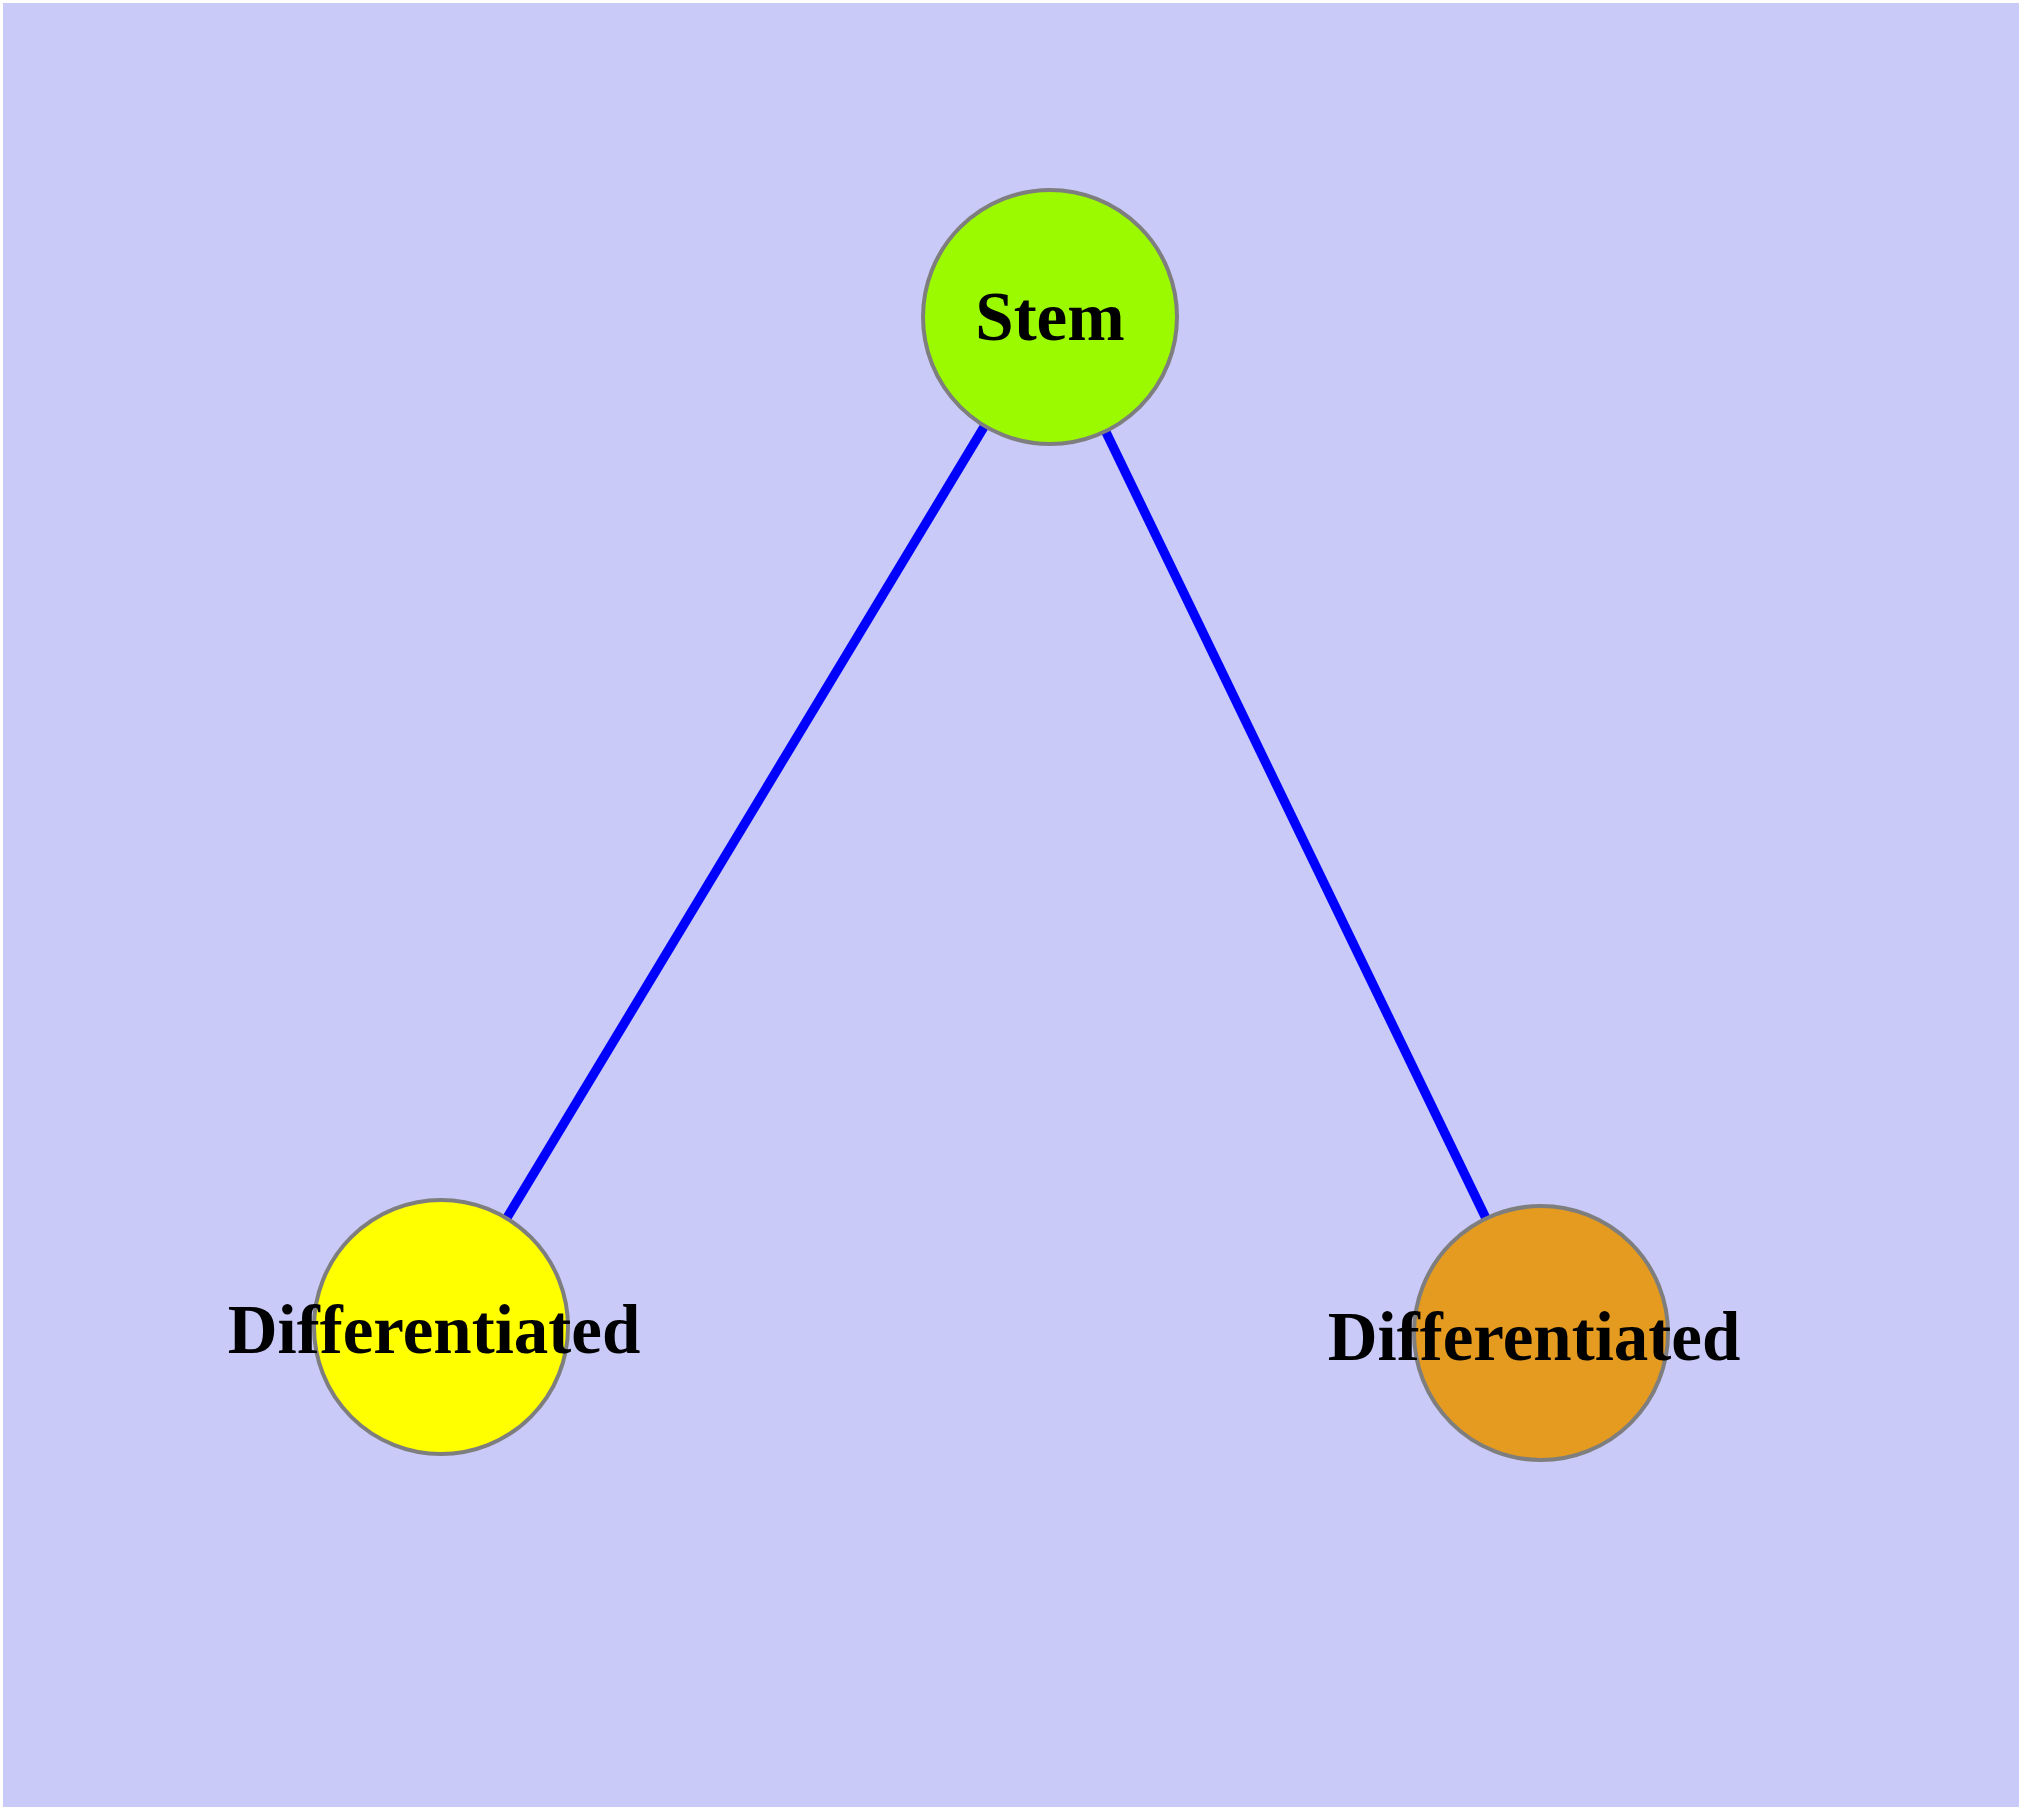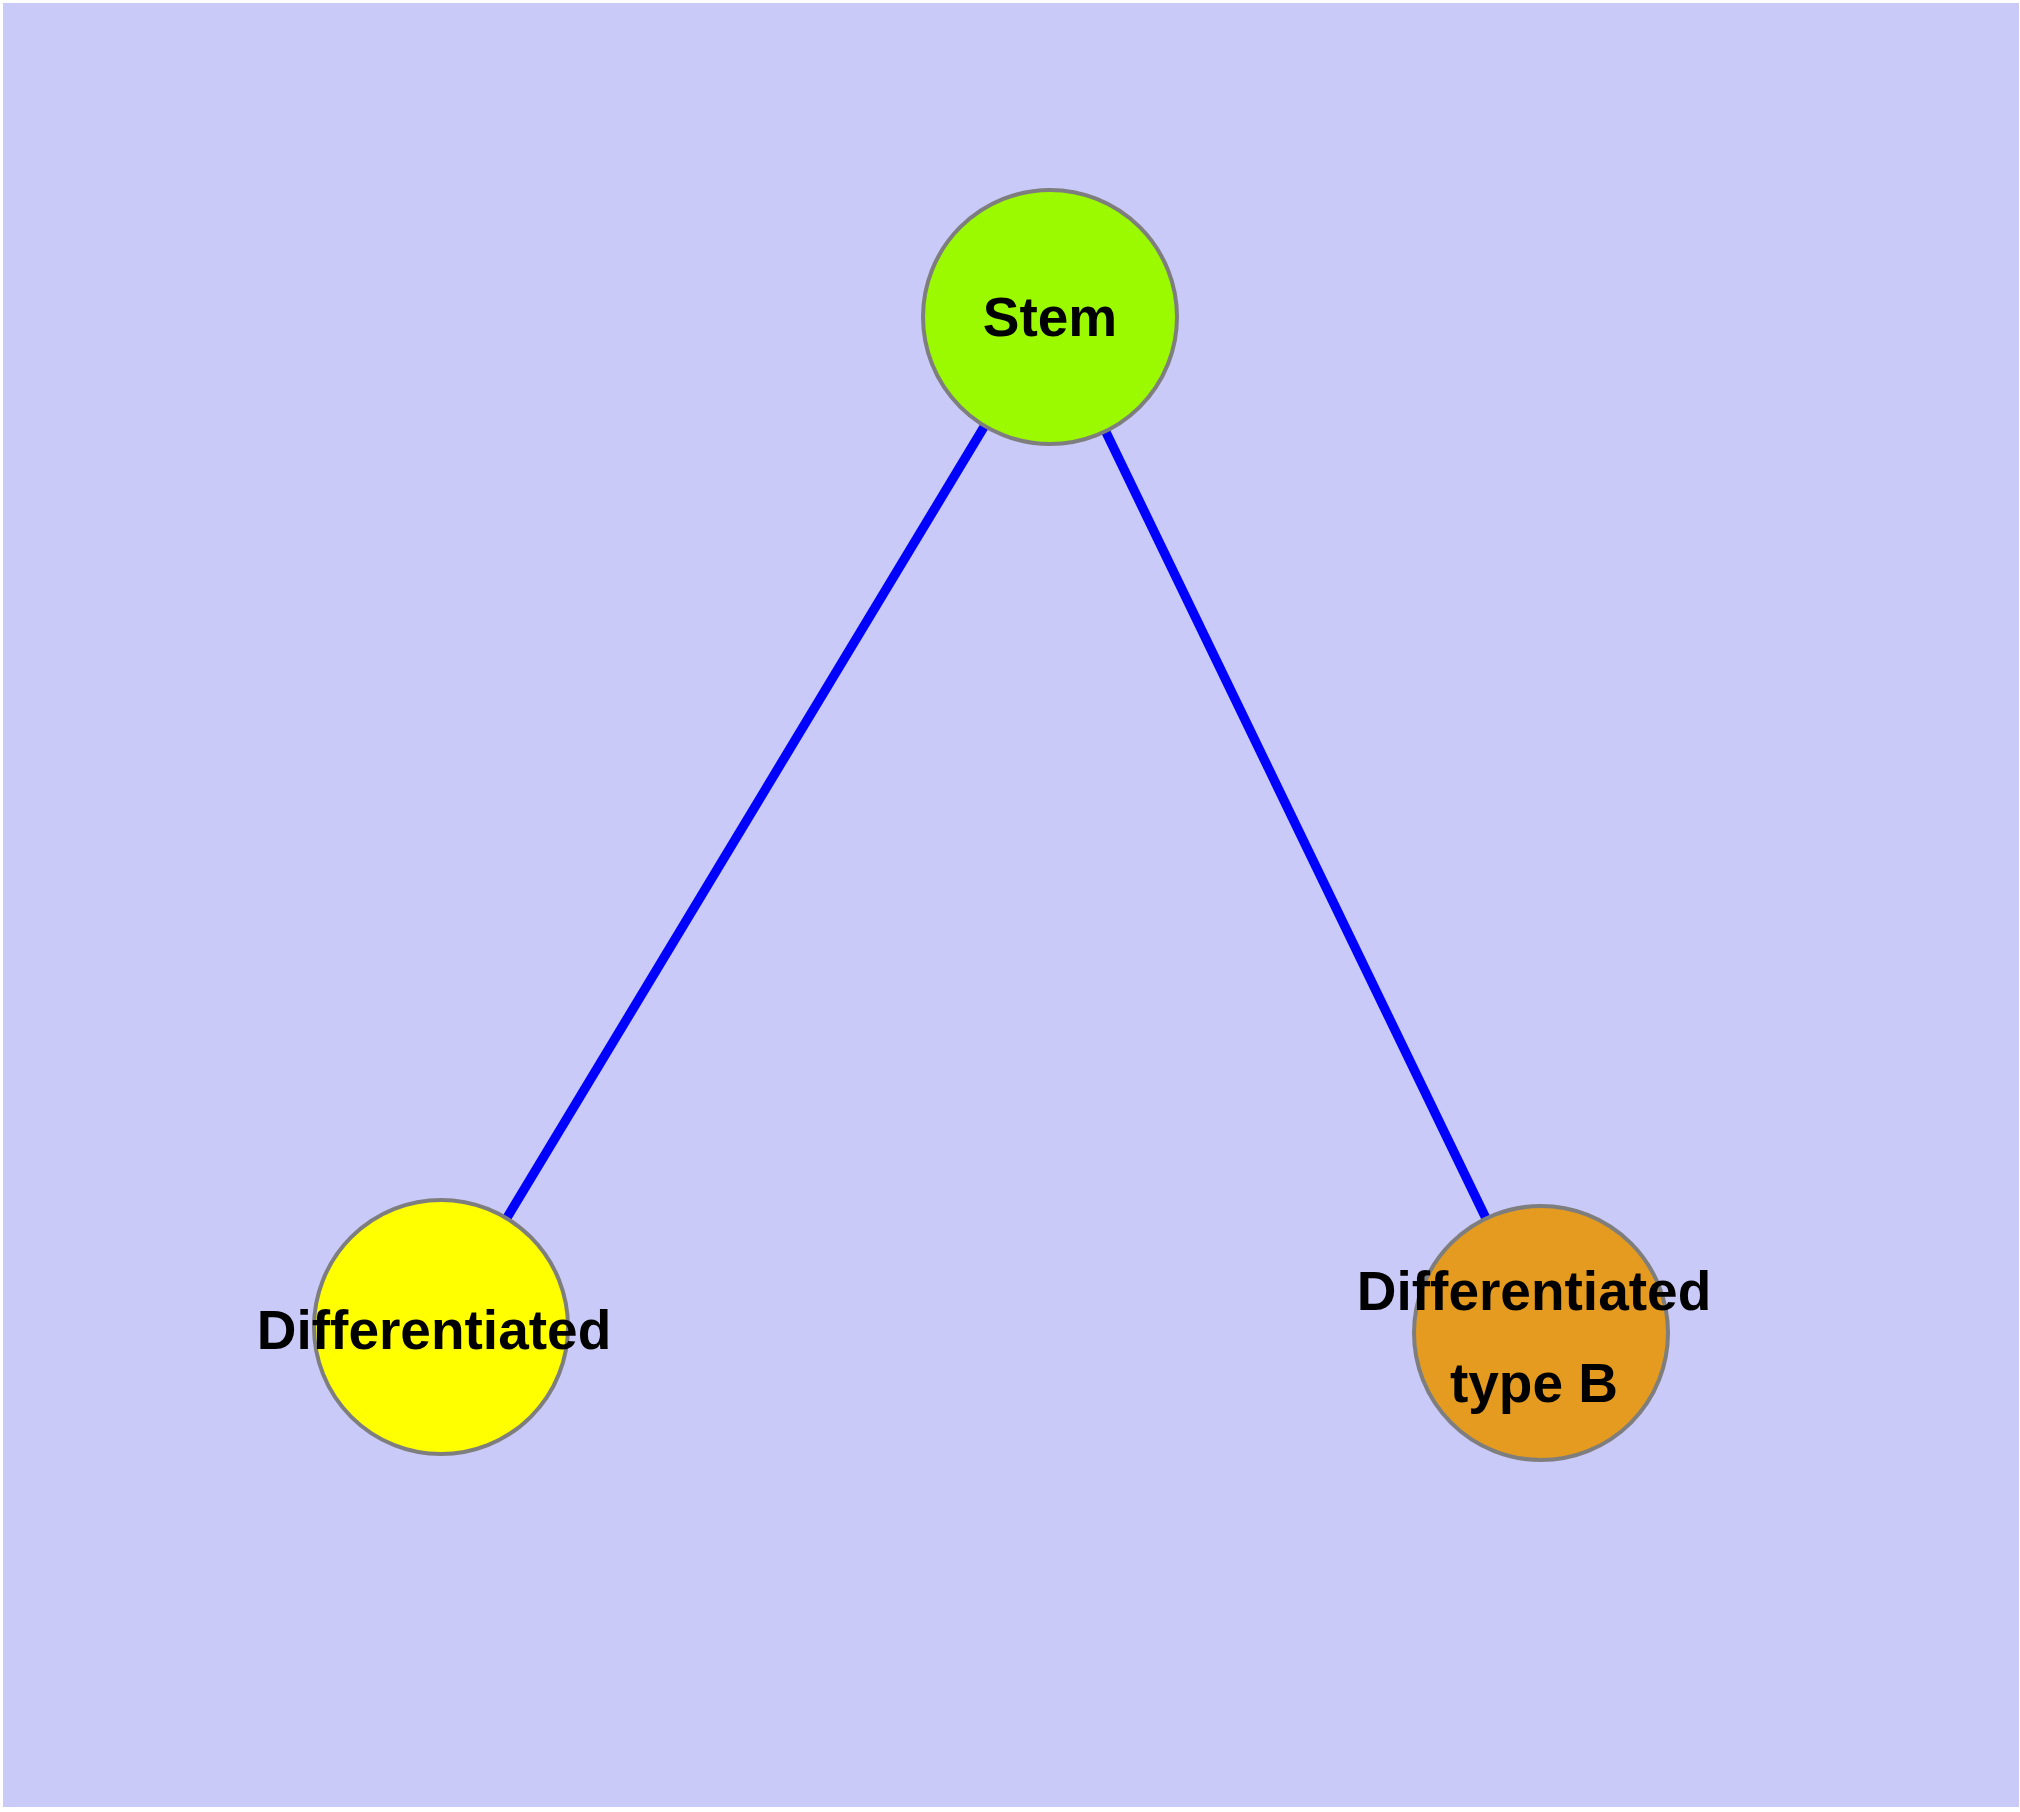--- a/index.html
+++ b/index.html
@@ -39,24 +39,25 @@
     border: 4.2px solid #7e7e7e;
     box-sizing: border-box;
     z-index: 2;
   }
   .node-label {
     position: absolute;
     transform: translate(-50%, -50%);
     z-index: 3;
     color: #000000;
     font-weight: bold;
-    font-size: 55px;
+    font-size: 69px;
     line-height: 92px;
     text-align: center;
     white-space: nowrap;
+    font-family: Liberation Serif, serif;
   }
 </style>
 </head>
 <body>
 
 <div id="stage">
 
   <div class="plot-bg" style="background: rgb(202, 202, 249);"></div>
 
   <svg class="edges-layer" width="2021" height="1812" viewBox="0 0 2384 2138">
@@ -71,17 +72,16 @@
   <div class="node-label" style="left: 1050px; top: 317px; color: rgb(0, 0, 0);">
     <span>Stem</span>
   </div>
 
   <div class="node-label" style="left: 434px; top: 1330px; color: rgb(0, 0, 0);">
     <div>Differentiated</div>
   </div>
 
   <div class="node-label" style="left: 1534px; top: 1337px; color: rgb(0, 0, 0);">
     <div>Differentiated</div>
-    <div>type B</div>
   </div>
 
 </div>
 
 
 </body></html>

